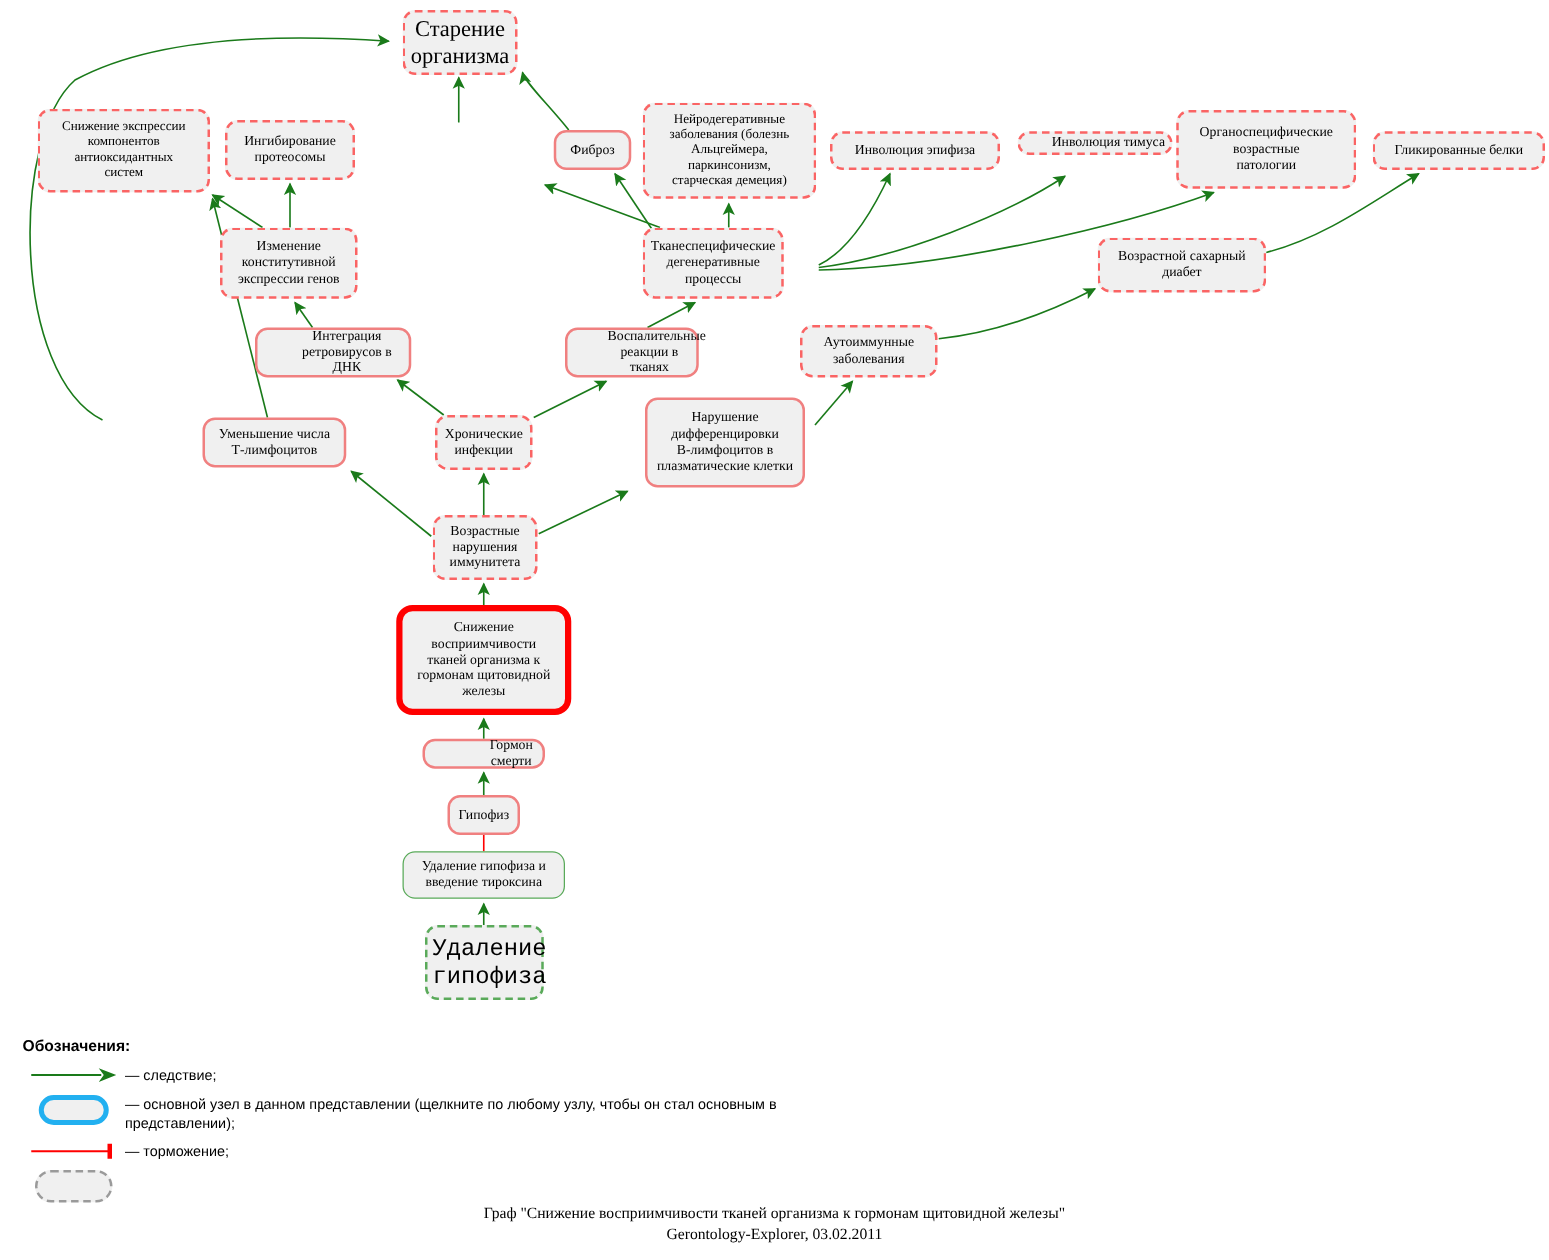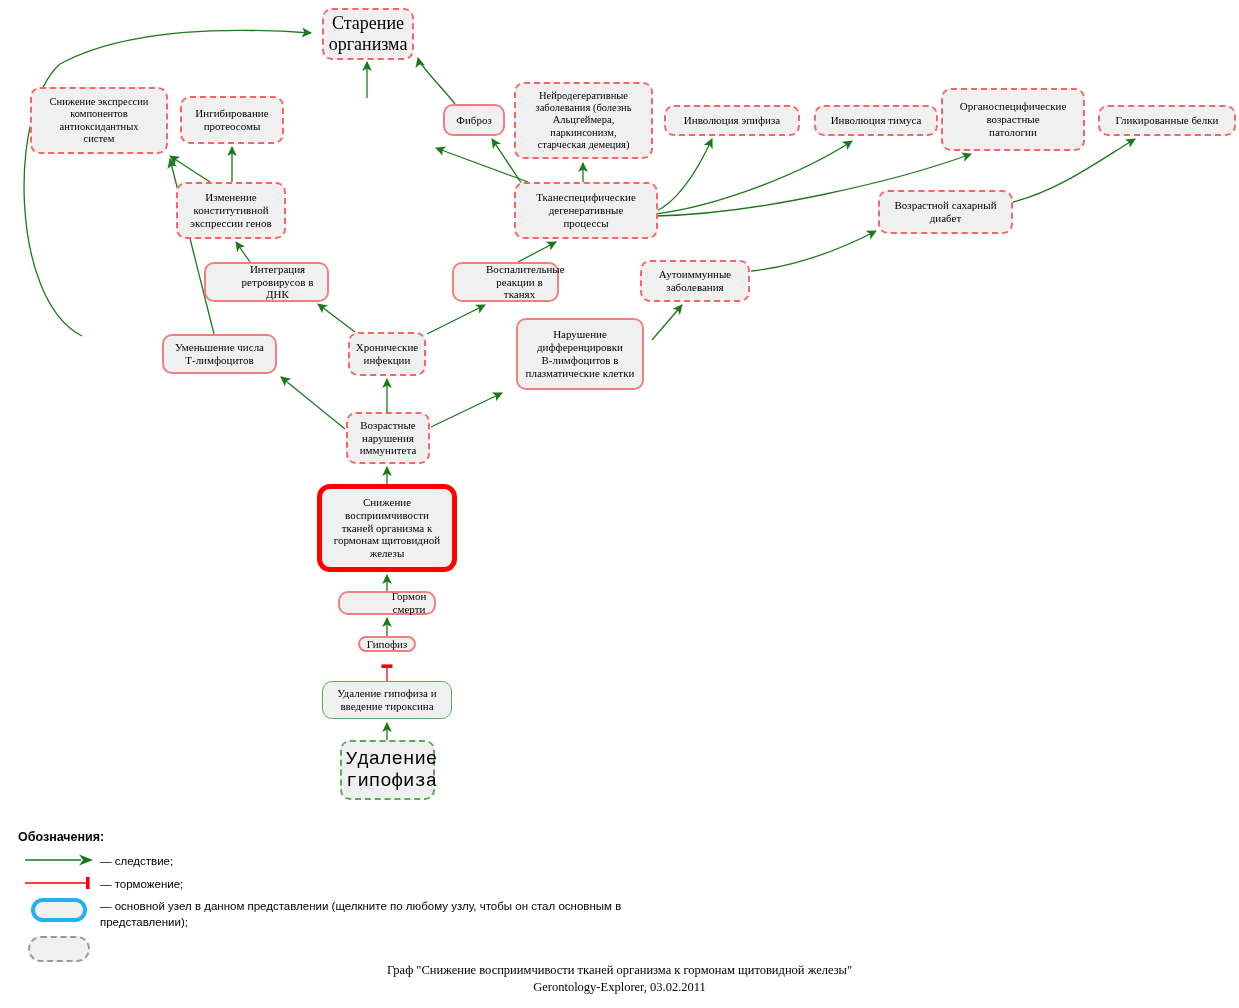--- a/index.html
+++ b/index.html
@@ -201,33 +201,33 @@
     </div>
     <div class="node solid-red fs-11" style="left: 443px; top: 104px; width: 62px; height: 32px;">
       <span>Фиброз</span>
     </div>
     <div class="node dashed-red fs-10" style="left: 514px; top: 82px; width: 139px; height: 77px;">
       <span>Нейродегеративные<br>заболевания (болезнь<br>Альцгеймера,<br>паркинсонизм,<br>старческая демеция)</span>
     </div>
     <div class="node dashed-red fs-11" style="left: 664px; top: 105px; width: 136px; height: 31px;">
       <span>Инволюция эпифиза</span>
     </div>
-    <div class="node dashed-red fs-11" style="left: 814px; top: 105px; width: 124px; height: 31px;">
+    <div class="node dashed-red fs-11" style="left: 814px; top: 105px; width: 124px; height: 19px; text-align: right;">
       <span>Инволюция тимуса</span>
     </div>
     <div class="node dashed-red fs-11" style="left: 941px; top: 88px; width: 144px; height: 63px;">
       <span>Органоспецифические<br>возрастные<br>патологии</span>
     </div>
     <div class="node dashed-red fs-11" style="left: 1098px; top: 105px; width: 138px; height: 31px;">
       <span>Гликированные белки</span>
     </div>
     <div class="node dashed-red fs-11" style="left: 176px; top: 182px; width: 110px; height: 57px;">
       <span>Изменение<br>конститутивной<br>экспрессии генов</span>
     </div>
-    <div class="node dashed-red fs-11" style="left: 514px; top: 182px; width: 144px; height: 57px;">
+    <div class="node dashed-red fs-11" style="left: 514px; top: 182px; width: 113px; height: 57px;">
       <span>Тканеспецифические<br>дегенеративные<br>процессы</span>
     </div>
     <div class="node dashed-red fs-11" style="left: 878px; top: 190px; width: 135px; height: 44px;">
       <span>Возрастной сахарный<br>диабет</span>
     </div>
     <div class="node solid-red fs-11" style="left: 204px; top: 262px; width: 125px; height: 40px; padding-left: 26px;">
       <span>Интеграция<br>ретровирусов в ДНК</span>
     </div>
     <div class="node solid-red fs-11" style="left: 452px; top: 262px; width: 107px; height: 40px; padding-left: 32px;">
       <span>Воспалительные<br>реакции в тканях</span>
@@ -246,21 +246,21 @@
     </div>
     <div class="node dashed-red fs-11" style="left: 346px; top: 412px; width: 84px; height: 52px;">
       <span>Возрастные<br>нарушения<br>иммунитета</span>
     </div>
     <div class="node main-node fs-11" style="left: 317px; top: 484px; width: 140px; height: 88px;">
       <span>Снижение<br>восприимчивости<br>тканей организма к<br>гормонам щитовидной<br>железы</span>
     </div>
     <div class="node solid-red fs-11" style="left: 338px; top: 591px; width: 98px; height: 24px; padding-left: 48px;">
       <span>Гормон смерти</span>
     </div>
-    <div class="node solid-red fs-11" style="left: 358px; top: 636px; width: 58px; height: 16px; border-radius: 11px;">
+    <div class="node solid-red fs-11" style="left: 358px; top: 636px; width: 58px; height: 32px;">
       <span>Гипофиз</span>
     </div>
     <div class="node solid-green fs-11" style="left: 322px; top: 681px; width: 130px; height: 38px;">
       <span>Удаление гипофиза и<br>введение тироксина</span>
     </div>
     <div class="node dashed-green fs-18" style="left: 340px; top: 740px; width: 95px; height: 60px; font-family: Liberation Mono, monospace;">
       <span>Удаление<br>гипофиза</span>
     </div>
   </div>
 
@@ -272,37 +272,37 @@
       <svg width="72" height="14" viewBox="0 0 72 14">
         <line x1="2" y1="7" x2="58" y2="7" stroke="#1a7a1a" stroke-width="1.6"></line>
         <path d="M56,1.5 L70,7 L56,12.5 L60,7 Z" fill="#1a7a1a"></path>
       </svg>
     </div>
     <div class="legend-text">— следствие;</div>
   </div>
 
   <div class="legend-row">
     <div class="legend-sym">
+      <div class="lg-main-node"></div>
+    </div>
+    <div class="legend-text">— основной узел в данном представлении (щелкните по любому узлу, чтобы он стал основным в представлении);</div>
+  </div>
+
+  <div class="legend-row">
+    <div class="legend-sym">
       <svg width="72" height="14" viewBox="0 0 72 14">
         <line x1="2" y1="7" x2="64" y2="7" stroke="#ff0000" stroke-width="1.6"></line>
         <rect x="63" y="1" width="3.6" height="12" fill="#ff0000"></rect>
       </svg>
     </div>
     <div class="legend-text">— торможение;</div>
   </div>
 
   <div class="legend-row">
     <div class="legend-sym">
-      <div class="lg-main-node"></div>
-    </div>
-    <div class="legend-text">— основной узел в данном представлении (щелкните по любому узлу, чтобы он стал основным в представлении);</div>
-  </div>
-
-  <div class="legend-row">
-    <div class="legend-sym">
       <div class="lg-dashed-node"></div>
     </div>
   </div>
 </div>
 
 <div id="caption">
   <div>Граф "Снижение восприимчивости тканей организма к гормонам щитовидной железы"</div>
   <div>Gerontology-Explorer, 03.02.2011</div>
 </div>
 

